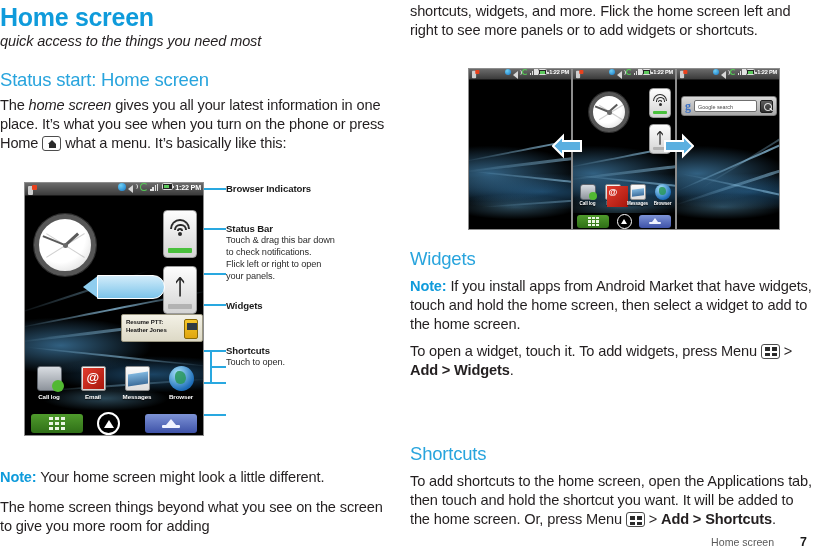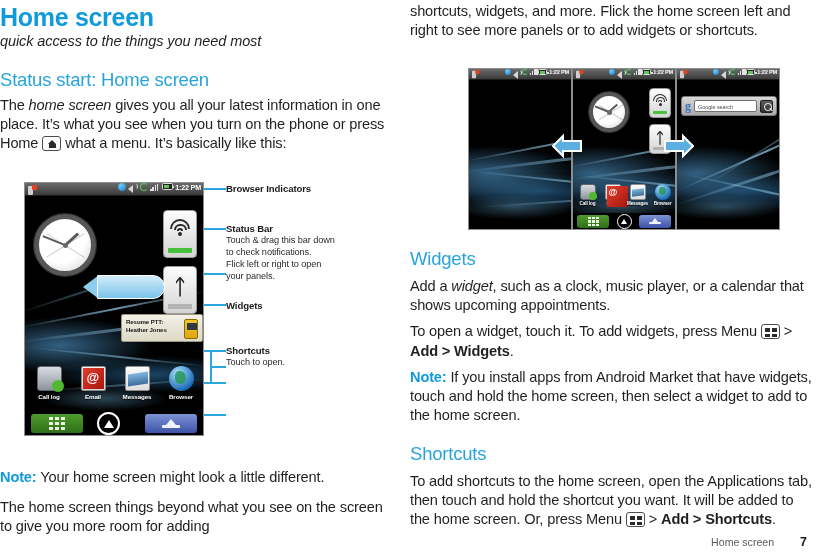--- a/index.html
+++ b/index.html
@@ -654,30 +654,29 @@
       <div class="panel-arrow right">
         <svg width="30" height="26" viewBox="0 0 30 26">
           <polygon points="29,13 19,3 19,8 1,8 1,18 19,18 19,23" fill="#5aafe0" stroke="#ffffff" stroke-width="2"></polygon>
         </svg>
       </div>
     </div>
 
     <div style="position:absolute; left:0; top:248px; width:407px;">
       <h2 class="h2 tight" style="margin-top:0;">Widgets</h2>
 
-      <p class="body"><span>Add a </span><span class="it">widget</span><span>, such as a clock, music player, or a calendar that shows upcoming appointments.</span></p>
+
+      <p class="body"><span class="note-lbl">Note:</span><span> If you install apps from Android Market that have widgets, touch and hold the home screen, then select a widget to add to the home screen.</span></p>
 
       <p class="body"><span>To open a widget, touch it. To add widgets, press Menu </span><span class="keyicon menu"><span class="menu-dots">
               <i></i>
               <i></i>
               <i></i>
               <i></i>
             </span></span><span> &gt; </span><span class="bold">Add &gt; Widgets</span><span>.</span></p>
-
-      <p class="body"><span class="note-lbl">Note:</span><span> If you install apps from Android Market that have widgets, touch and hold the home screen, then select a widget to add to the home screen.</span></p>
     </div>
 
     <div style="position:absolute; left:0; top:443px; width:407px;">
       <h2 class="h2 tight" style="margin-top:0;">Shortcuts</h2>
 
       <p class="body"><span>To add shortcuts to the home screen, open the Applications tab, then touch and hold the shortcut you want. It will be added to the home screen. Or, press Menu </span><span class="keyicon menu"><span class="menu-dots">
               <i></i>
               <i></i>
               <i></i>
               <i></i>

